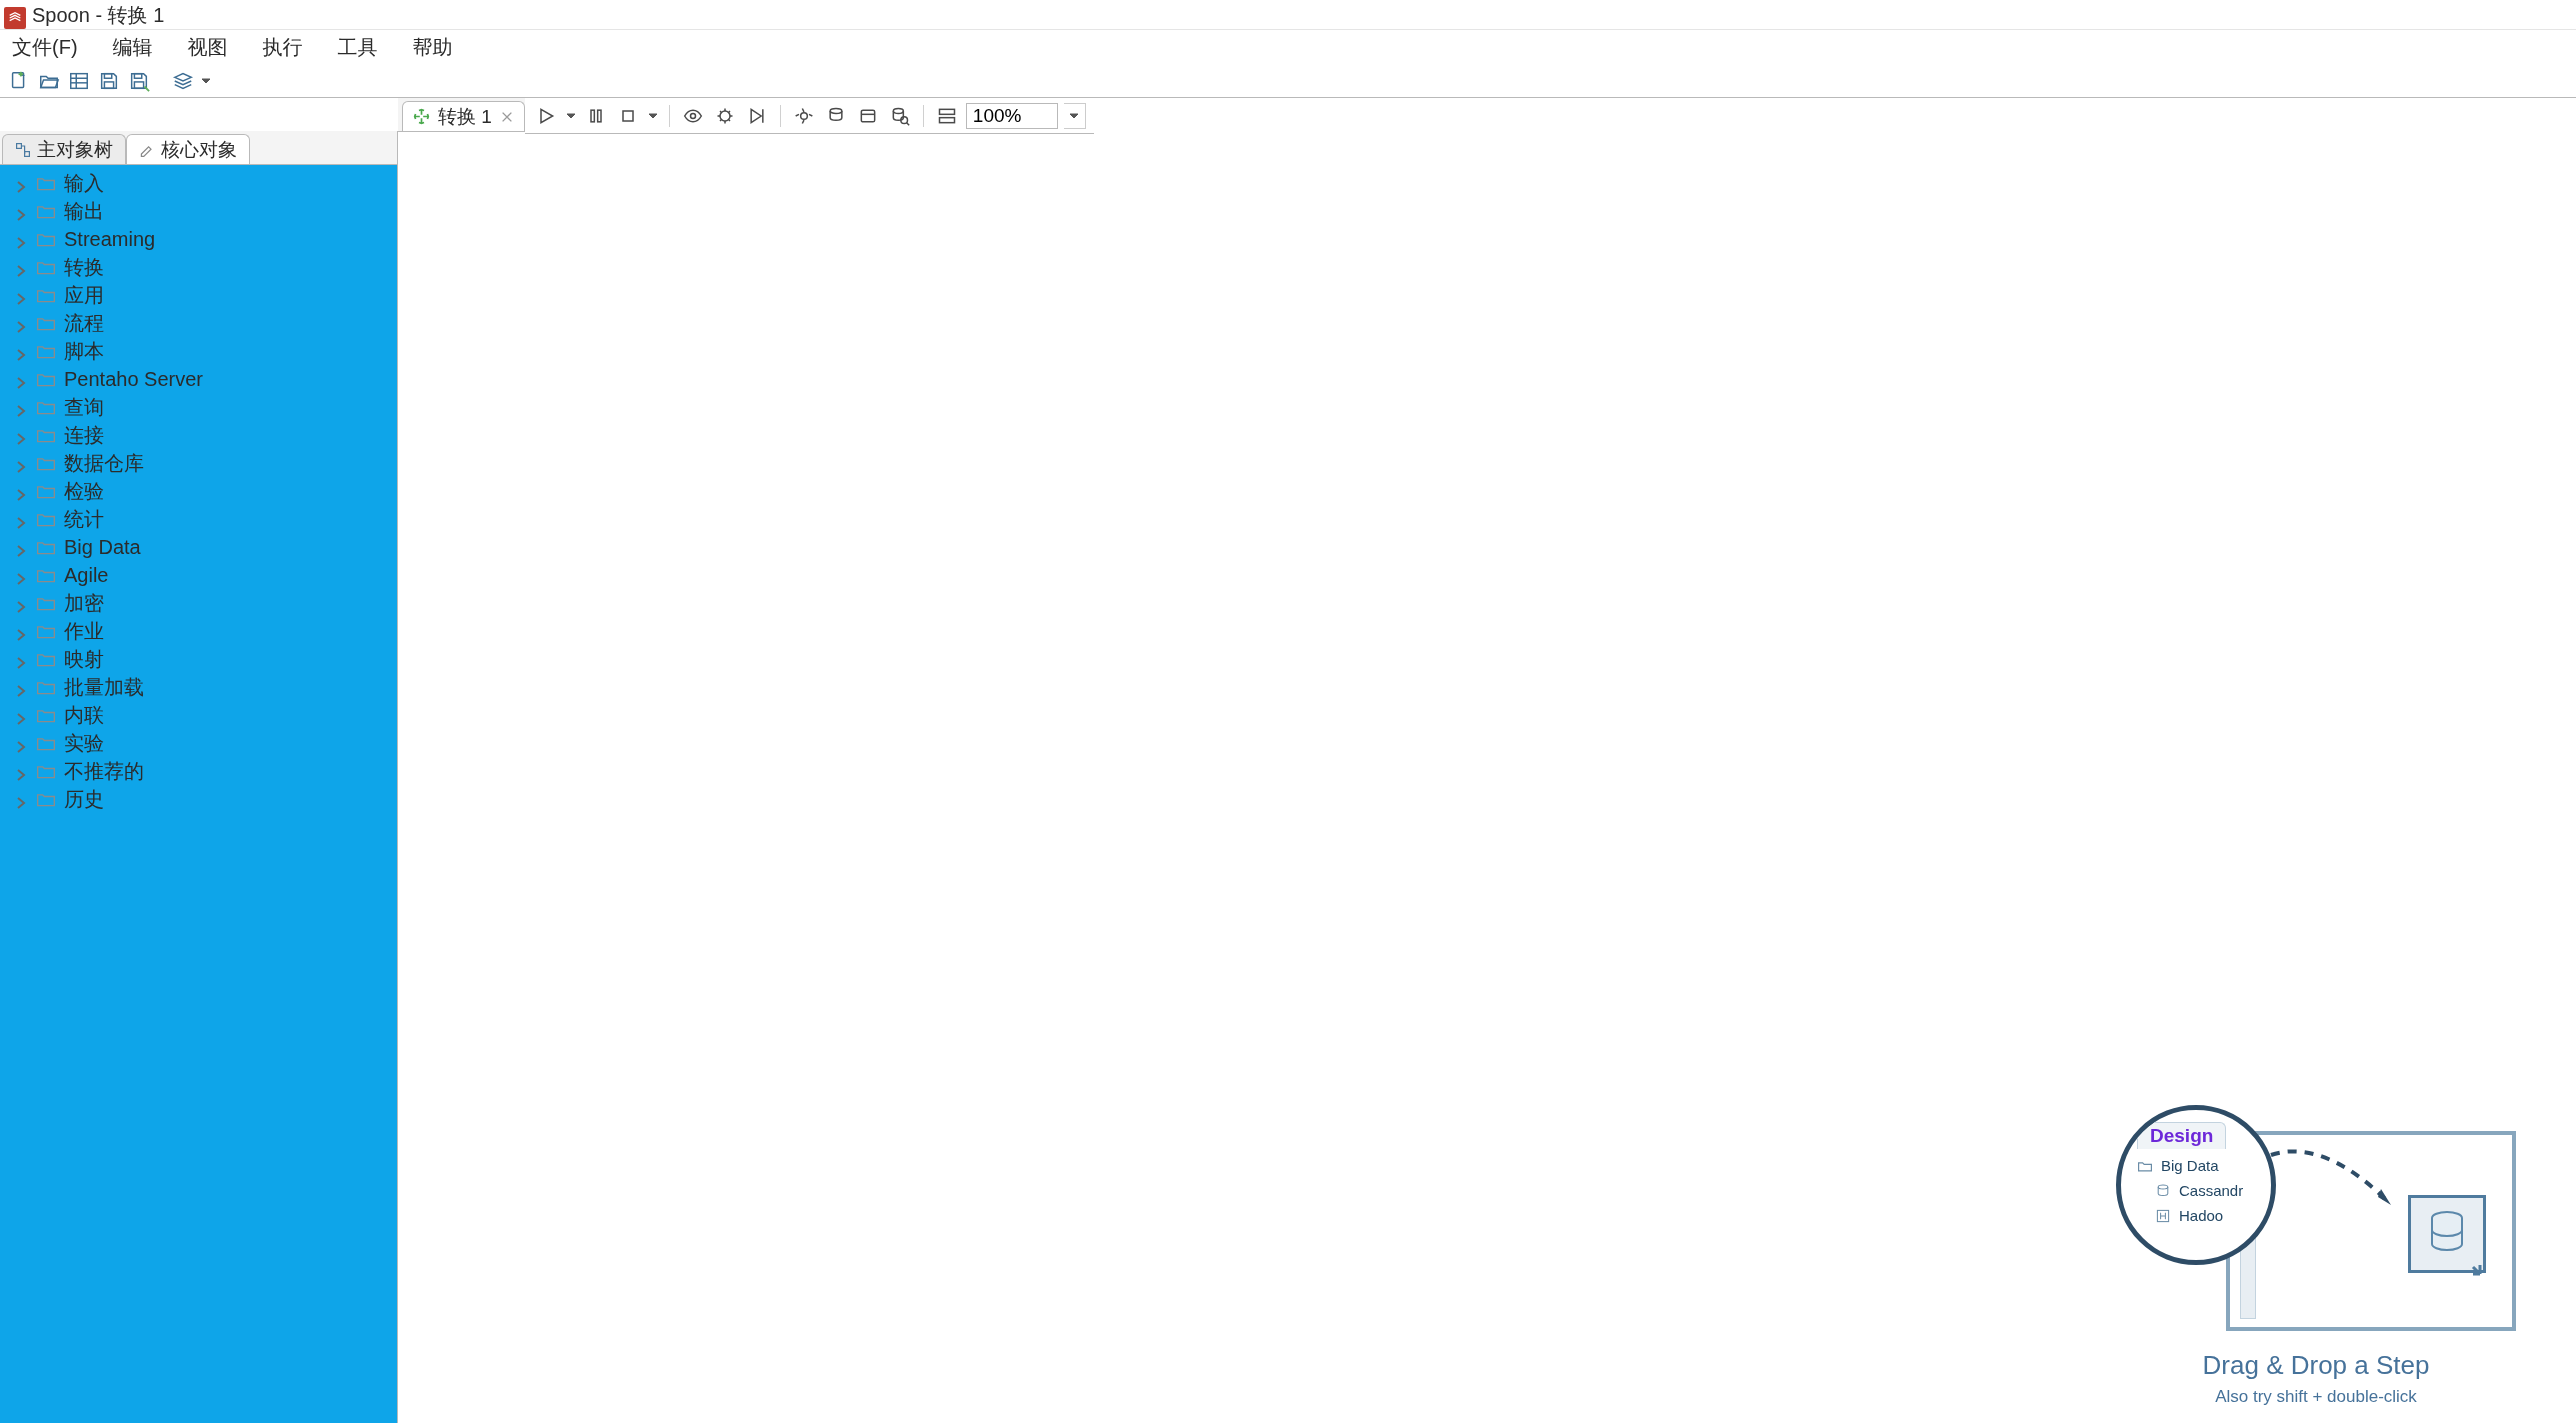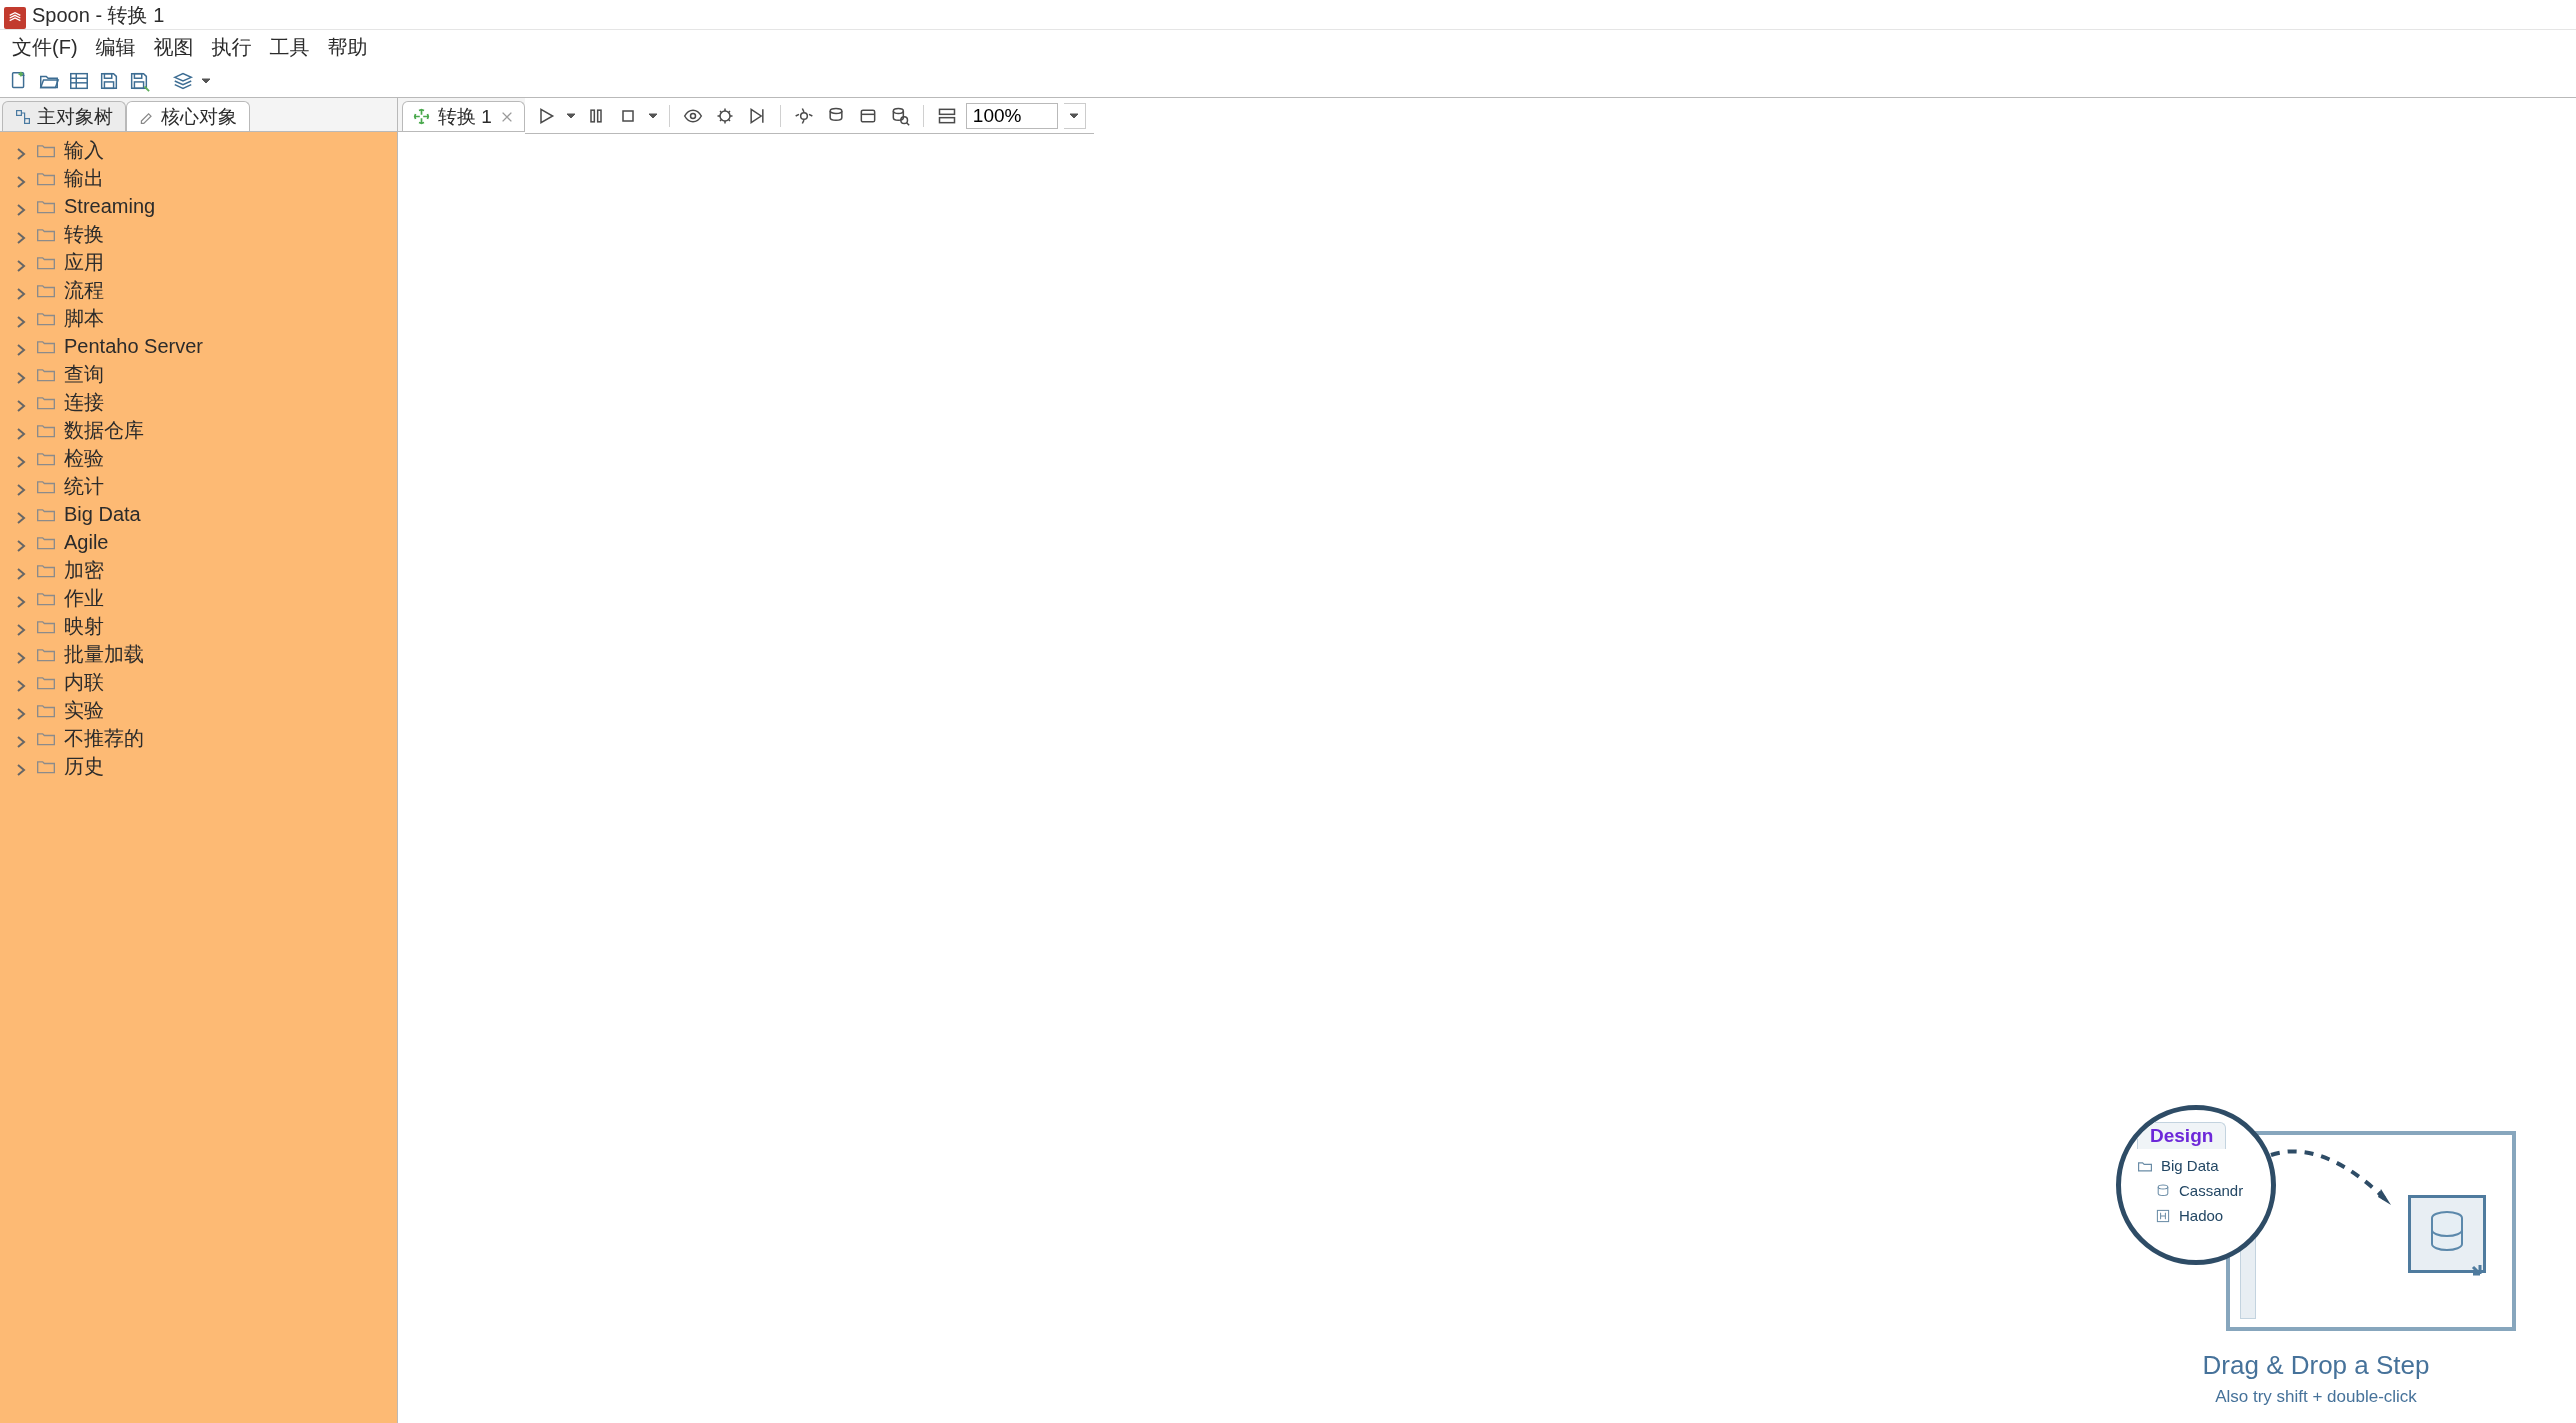--- a/index.html
+++ b/index.html
@@ -33,21 +33,21 @@
     border-bottom:1px solid #e5e5e5;
   }
   .app-icon{
     width:22px;height:22px;background:#c23b2e;border-radius:2px;position:relative;
     display:inline-flex;align-items:center;justify-content:center;
   }
   .app-icon svg{width:16px;height:16px;}
 
   
   .menubar{
-    display:flex;align-items:center;height:34px;gap:2px;padding:0 4px;
+    display:flex;align-items:center;height:34px;gap:19px;padding:0 4px;
   }
   .menubar .mi{padding:4px 8px;cursor:default;}
 
   
   .toolbar{
     display:flex;align-items:center;gap:4px;height:34px;padding:2px 6px;
     border-bottom:1px solid var(--border);
   }
   .tb-btn{
     width:26px;height:26px;display:inline-flex;align-items:center;justify-content:center;
@@ -57,21 +57,21 @@
   .tb-sep{width:10px;}
 
   
   .body{
     flex:1 1 auto;display:flex;min-height:0;
   }
 
   
   .sidebar{
     width:398px;flex:0 0 398px;display:flex;flex-direction:column;border-right:1px solid var(--border);
-    background:#fdba74;min-height:0;
+    background:#0ea5e9;min-height:0;margin-top:33px;
   }
   .sb-tabs{
     display:flex;align-items:flex-end;height:34px;border-bottom:1px solid var(--border);
     padding:0 2px;background:var(--panel);
   }
   .sb-tab{
     display:flex;align-items:center;gap:6px;height:30px;padding:0 12px;
     border:1px solid var(--border);border-bottom:none;
     border-top-left-radius:6px;border-top-right-radius:6px;
     background:var(--tab-bg);font-size:19px;cursor:default;

